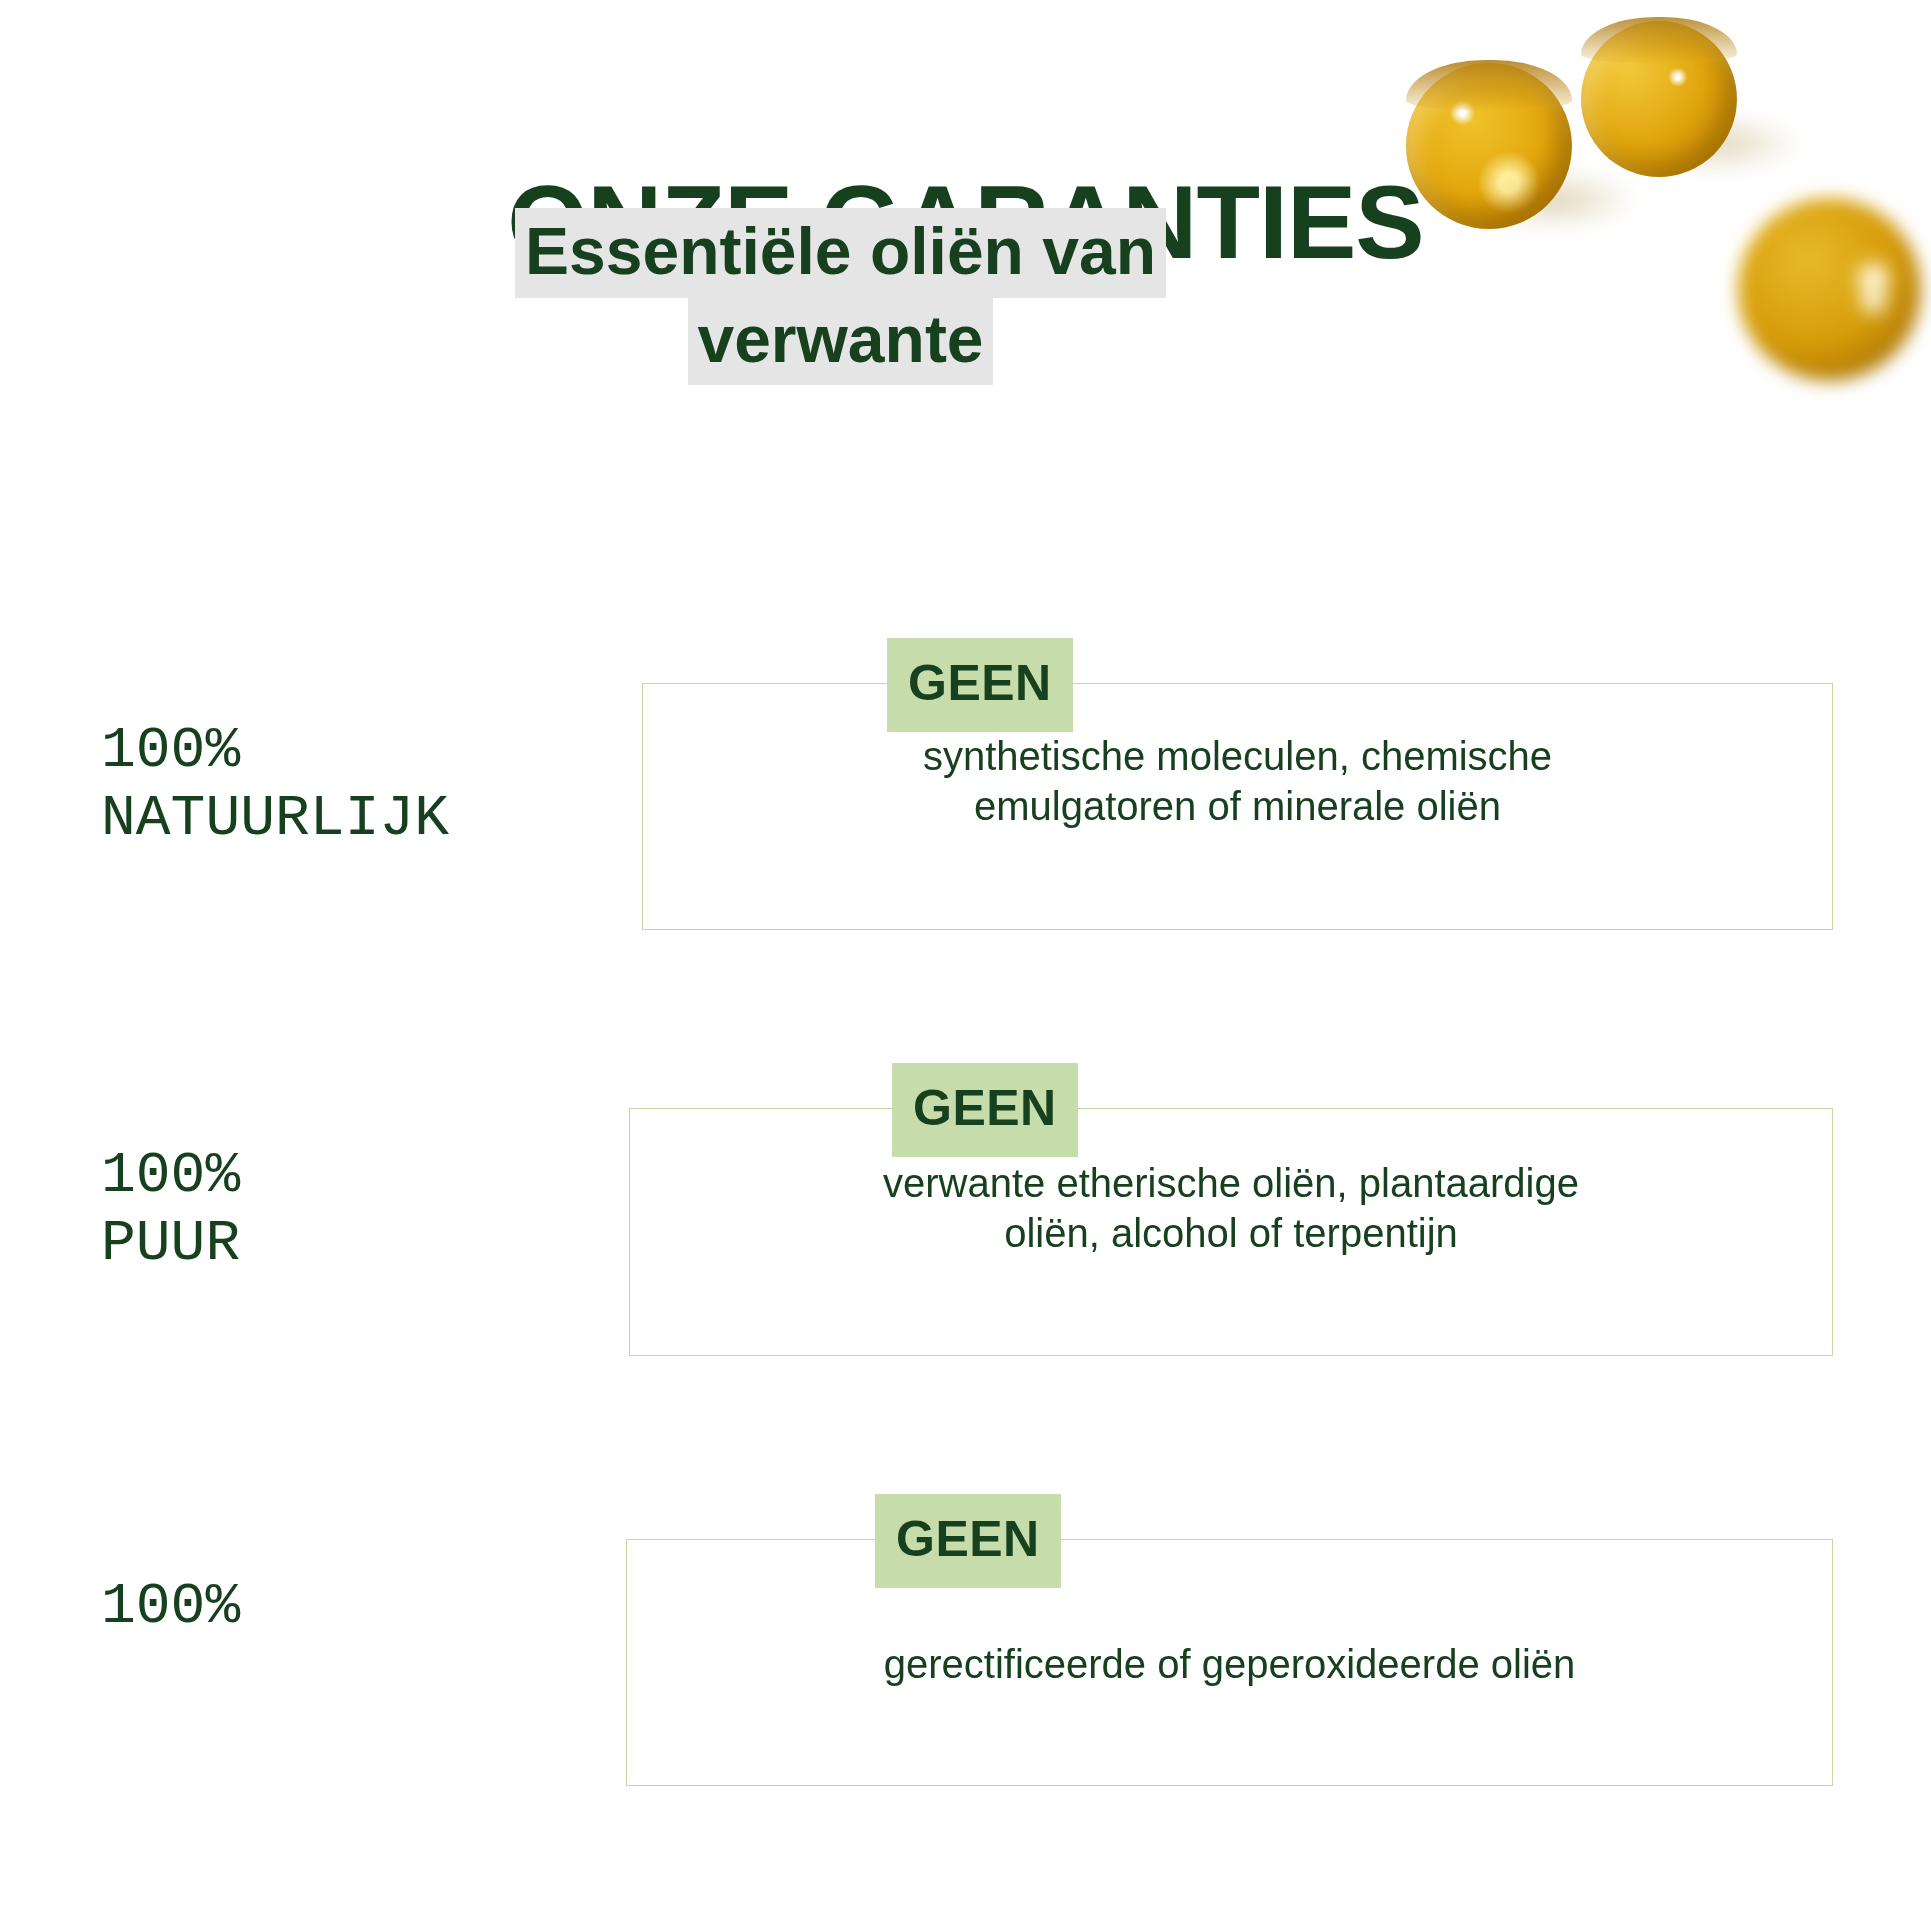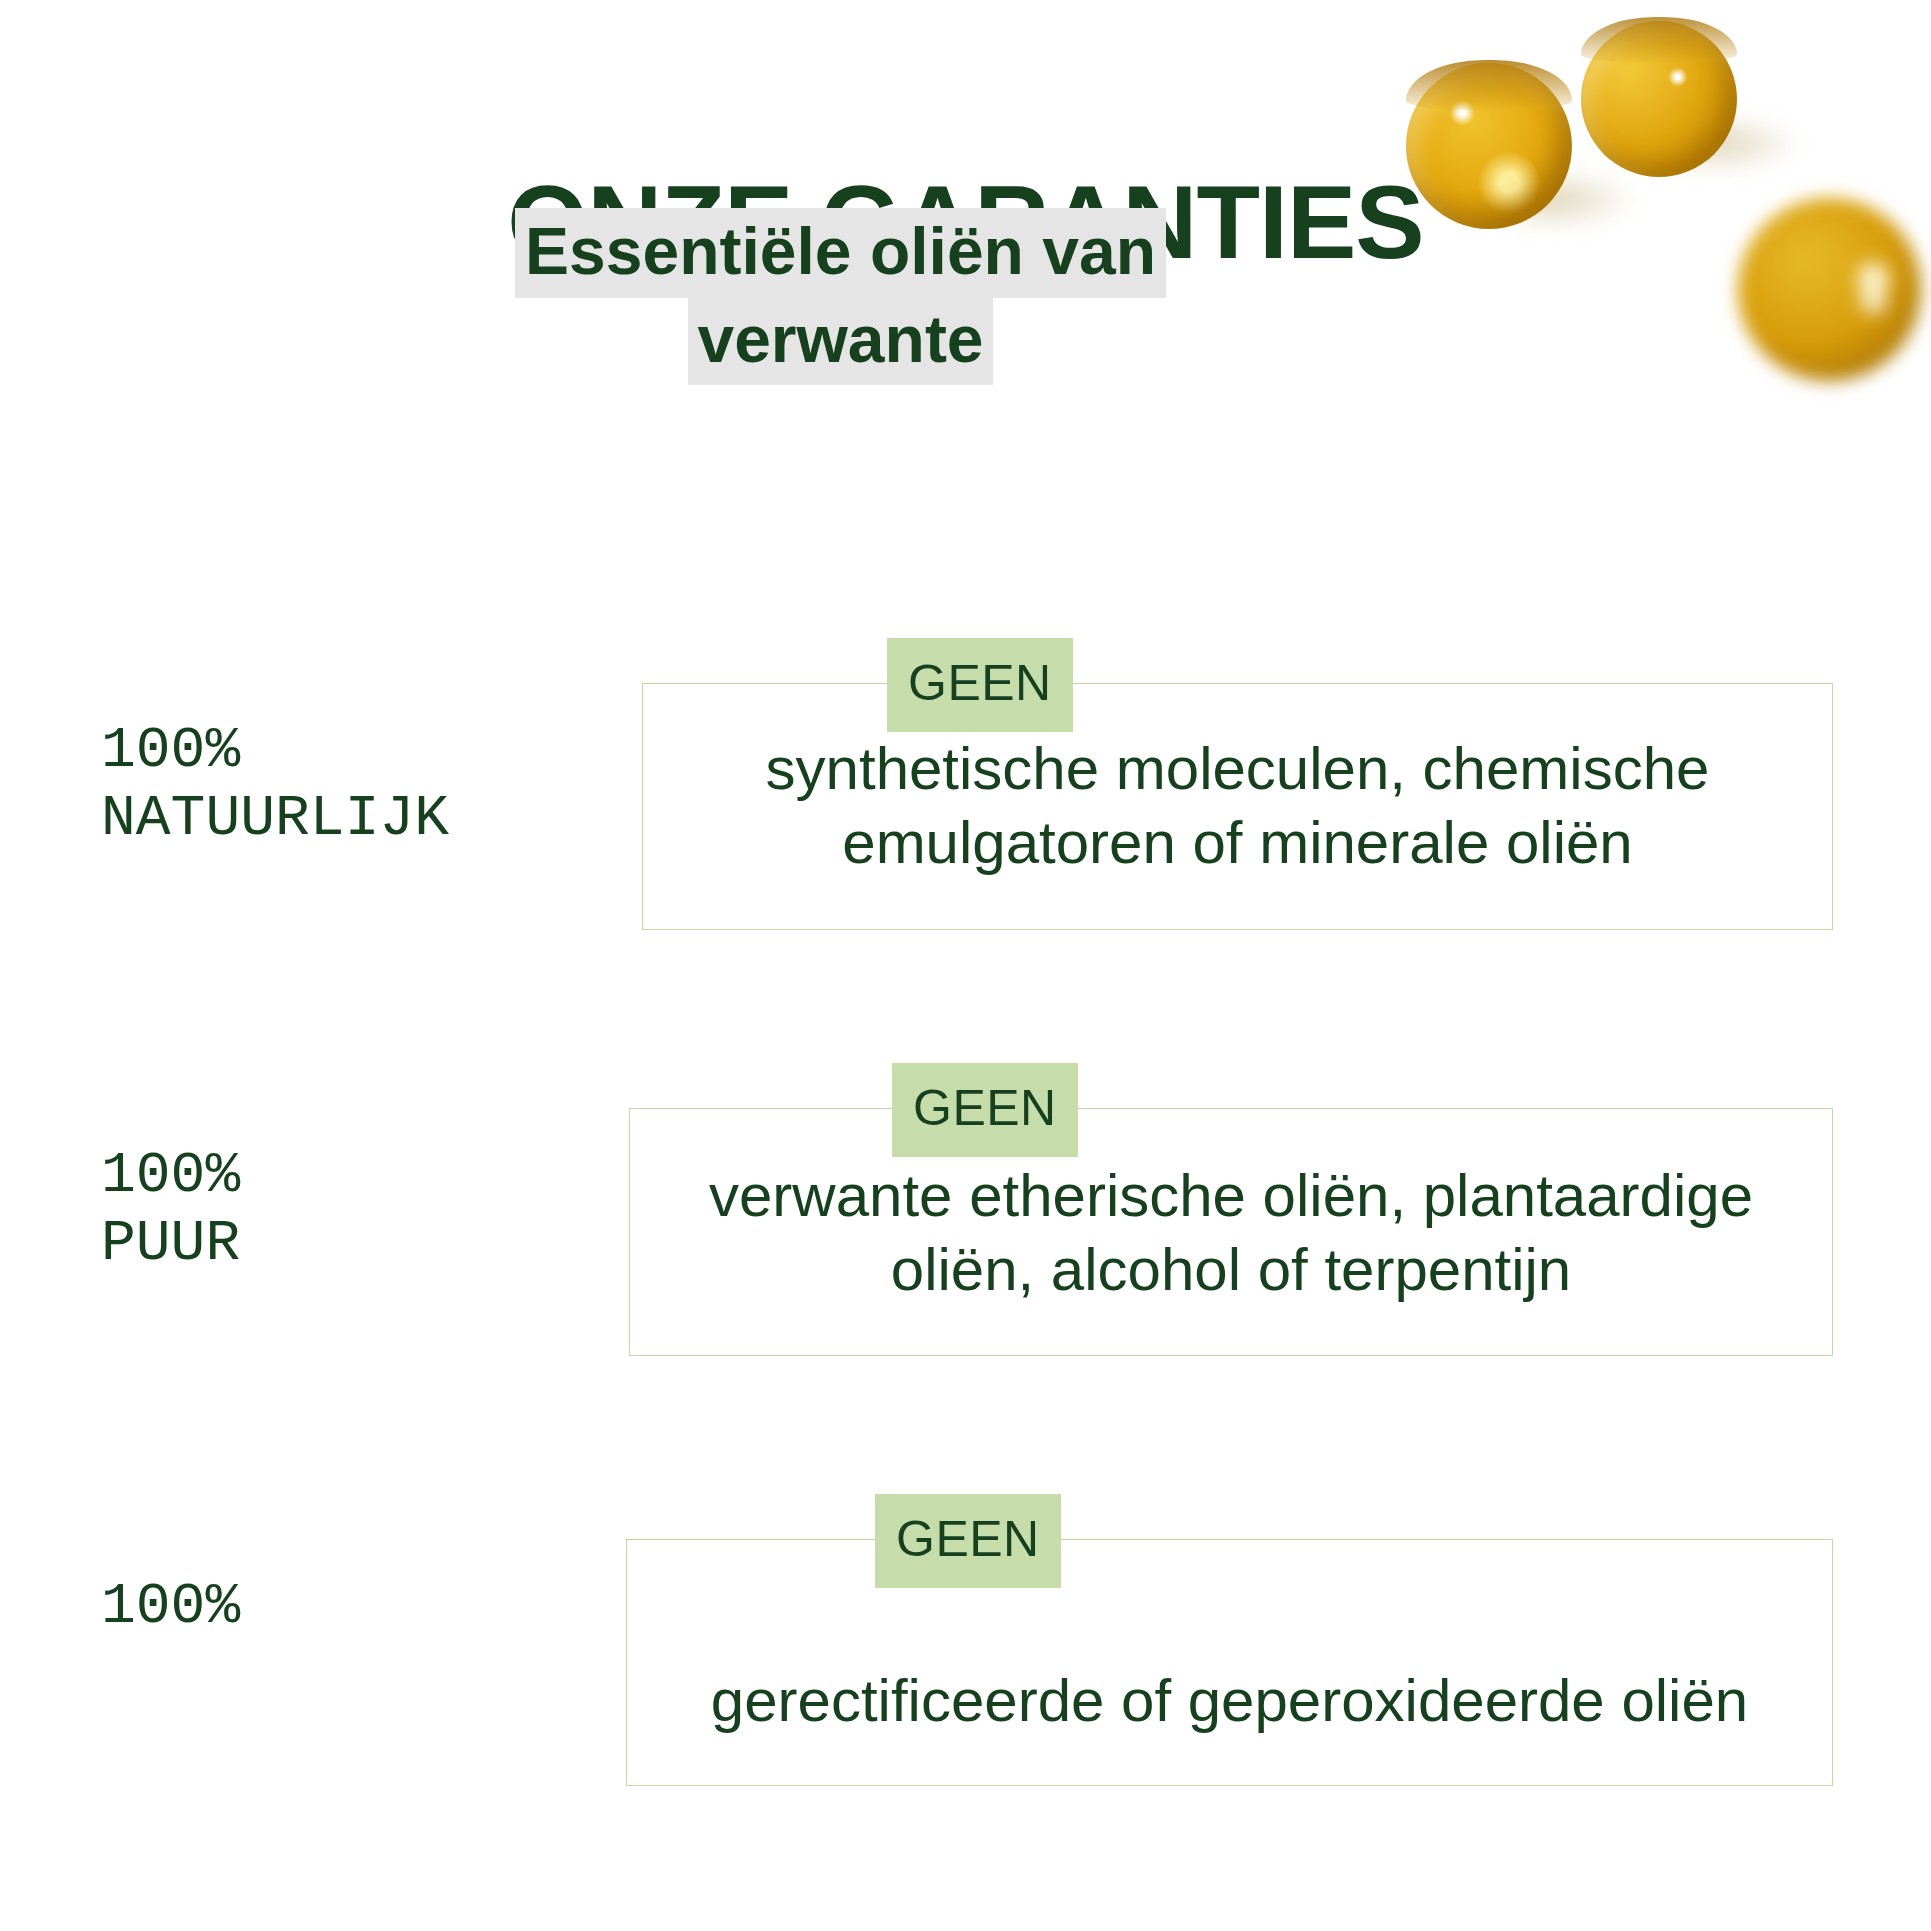--- a/index.html
+++ b/index.html
@@ -161,35 +161,35 @@
     box-sizing: border-box;
   }
   #row-0 .box { left: 642px; top: 0;  height: 247px; }
   #row-1 .box { left: 629px; top: 0;  height: 248px; }
   #row-2 .box { left: 626px; top: 0;  height: 247px; }
 
   .box-text {
     position: absolute;
     left: 33px; right: 33px;
     text-align: center;
-    font-size: 60px;
+    font-size: 40px;
     line-height: 1.24;
     color: #17401f;
   }
   #row-0 .box-text { top: 48px; }
   #row-1 .box-text { top: 50px; }
   #row-2 .box-text { top: 50px; }
 
   .badge {
     position: absolute;
     top: -46px;
     background: #c6dcaa;
     color: #17401f;
     font-size: 50px;
-    font-weight: 400;
+    font-weight: 700;
     line-height: 1;
     padding: 20px 21px 24px 21px;
     letter-spacing: 0.5px;
   }
   #row-0 .badge { left: 244px; }
   #row-1 .badge { left: 262px; }
   #row-2 .badge { left: 248px; }
 </style>
 </head>
 <body>

